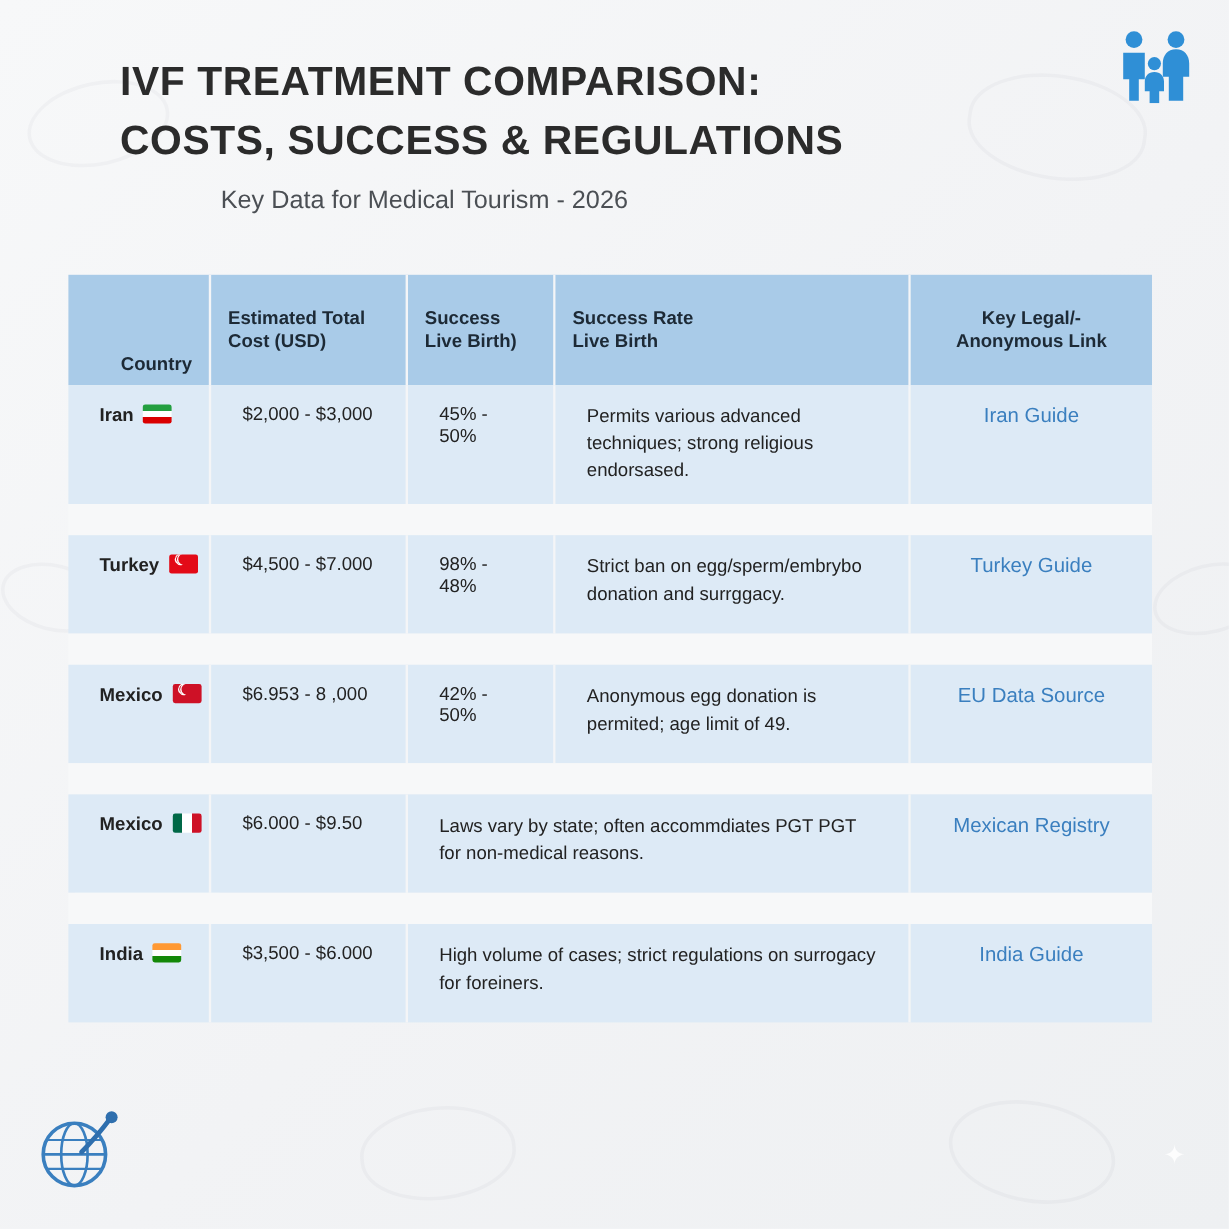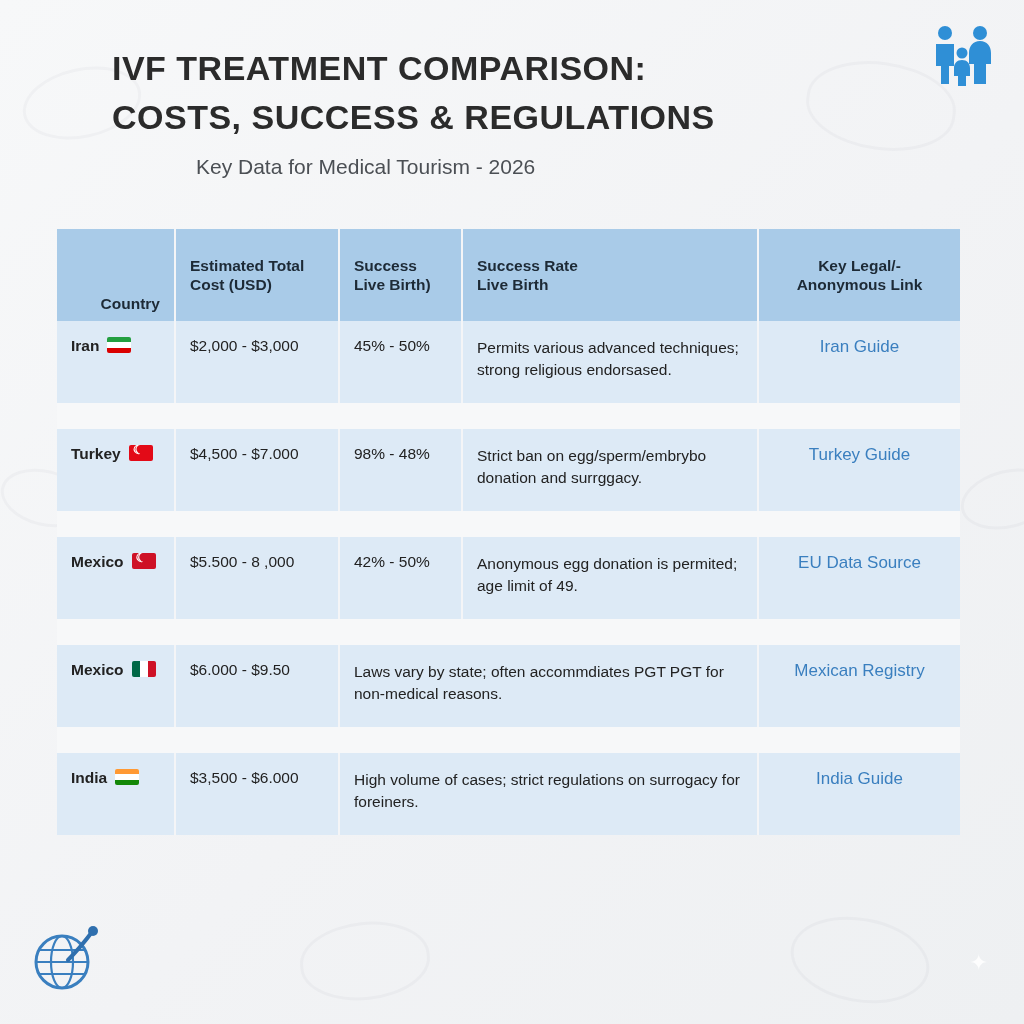--- a/index.html
+++ b/index.html
@@ -24,21 +24,21 @@
     pointer-events: none;
   }
   .wm.a { width: 120px; height: 70px; left: 22px; top: 68px; border-radius: 60px/35px; transform: rotate(-12deg); }
   .wm.b { width: 150px; height: 88px; left: 806px; top: 62px; border-radius: 80px/44px; transform: rotate(8deg); }
   .wm.c { width: 130px; height: 78px; left: 300px; top: 922px; border-radius: 70px/40px; transform: rotate(-6deg); }
   .wm.d { width: 140px; height: 84px; left: 790px; top: 918px; border-radius: 72px/44px; transform: rotate(10deg); }
   .wm.e { width: 90px; height: 56px; left: 0px; top: 470px; border-radius: 48px/30px; transform: rotate(14deg); }
   .wm.f { width: 96px; height: 58px; left: 960px; top: 470px; border-radius: 50px/30px; transform: rotate(-14deg); }
 
   
-  .header { position: absolute; left: 112px; top: 44px; width: 780px; }
+  .header { position: absolute; left: 100px; top: 44px; width: 780px; }
   .title {
     font-size: 34px; font-weight: bold; color: #2b2b2b;
     letter-spacing: 0.5px; line-height: 1.45;
     text-transform: uppercase;
   }
   .subtitle {
     margin-top: 12px; margin-left: 84px;
     font-size: 21px; color: #4b4f54; font-weight: normal;
   }
 
@@ -60,21 +60,21 @@
     height: 92px;
     vertical-align: middle;
     border-right: 2px solid #f4f5f7;
     line-height: 1.25;
   }
   thead th:last-child { border-right: none; text-align: center; }
   thead th.th-country { vertical-align: bottom; padding-bottom: 8px; text-align: right; }
 
   tbody tr.data-row td {
     background: #ddeaf6;
-    padding: 16px 14px;
+    padding: 16px 26px;
     vertical-align: top;
     border-right: 2px solid #f4f5f7;
     font-size: 15.5px;
     color: #222;
     height: 82px;
   }
   tbody tr.data-row td:last-child { border-right: none; }
   tbody tr.spacer td { background: #f7f8f9; height: 26px; padding: 0; border: none; }
 
   td.c-country { font-weight: bold; font-size: 17px; white-space: nowrap; }
@@ -178,21 +178,21 @@
             <td class="c-cost">$4,500 - $7.000</td>
             <td class="c-rate">98% - 48%</td>
             <td class="c-legal">Strict ban on egg/sperm/embrybo donation and surrggacy.</td>
             <td class="c-link"><a class="link" href="#">Turkey Guide</a></td>
           </tr>
           <tr class="spacer">
             <td colspan="5"></td>
           </tr>
           <tr class="data-row">
             <td class="c-country"><span>Mexico</span><span class="flag mx-alt"></span></td>
-            <td class="c-cost">$5.500 - 8 ,000</td>
+            <td class="c-cost">$6.953 - 8 ,000</td>
             <td class="c-rate">42% - 50%</td>
             <td class="c-legal">Anonymous egg donation is permited; age limit of 49.</td>
             <td class="c-link"><a class="link" href="#">EU Data Source</a></td>
           </tr>
           <tr class="spacer">
             <td colspan="5"></td>
           </tr>
           <tr class="data-row">
             <td class="c-country"><span>Mexico</span><span class="flag mx"></span></td>
             <td class="c-cost">$6.000 - $9.50</td>

